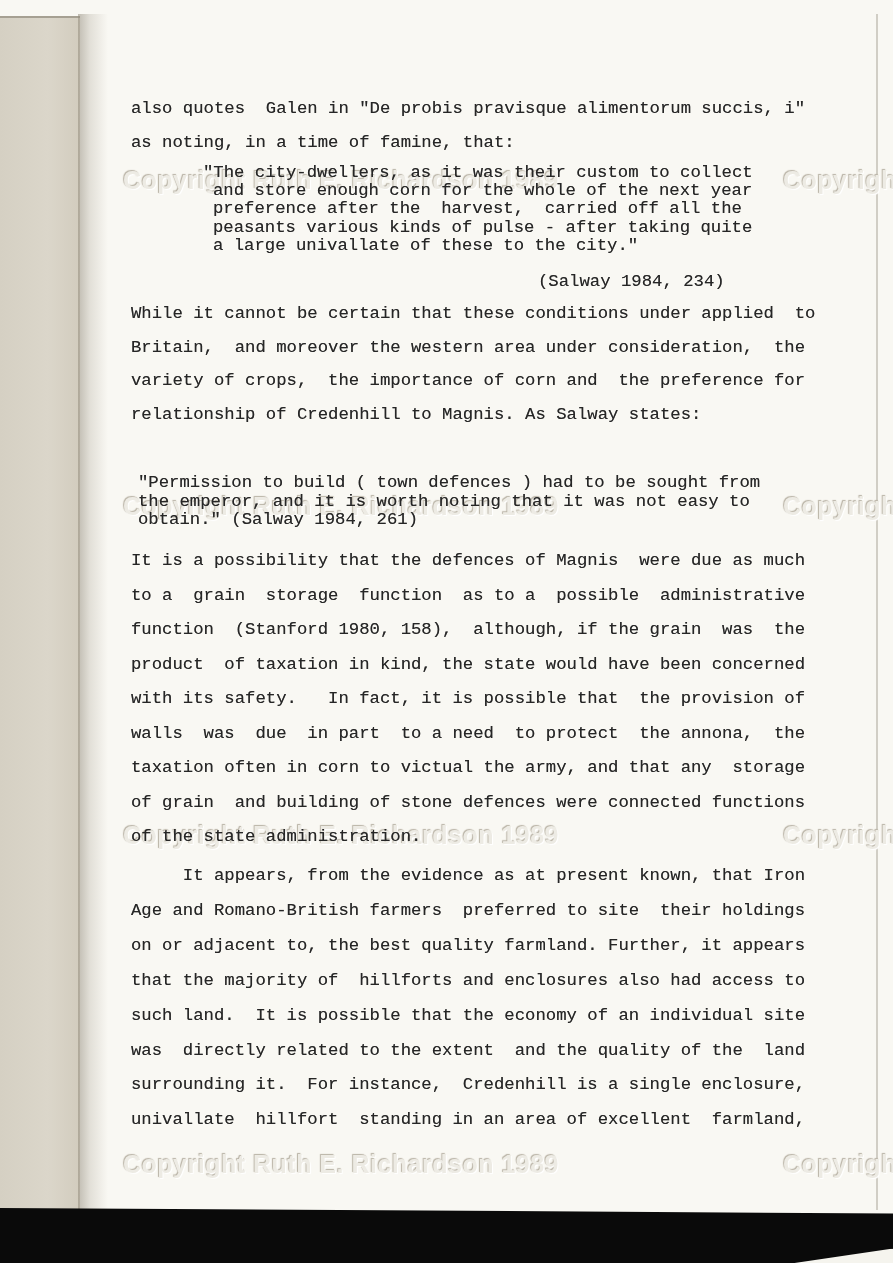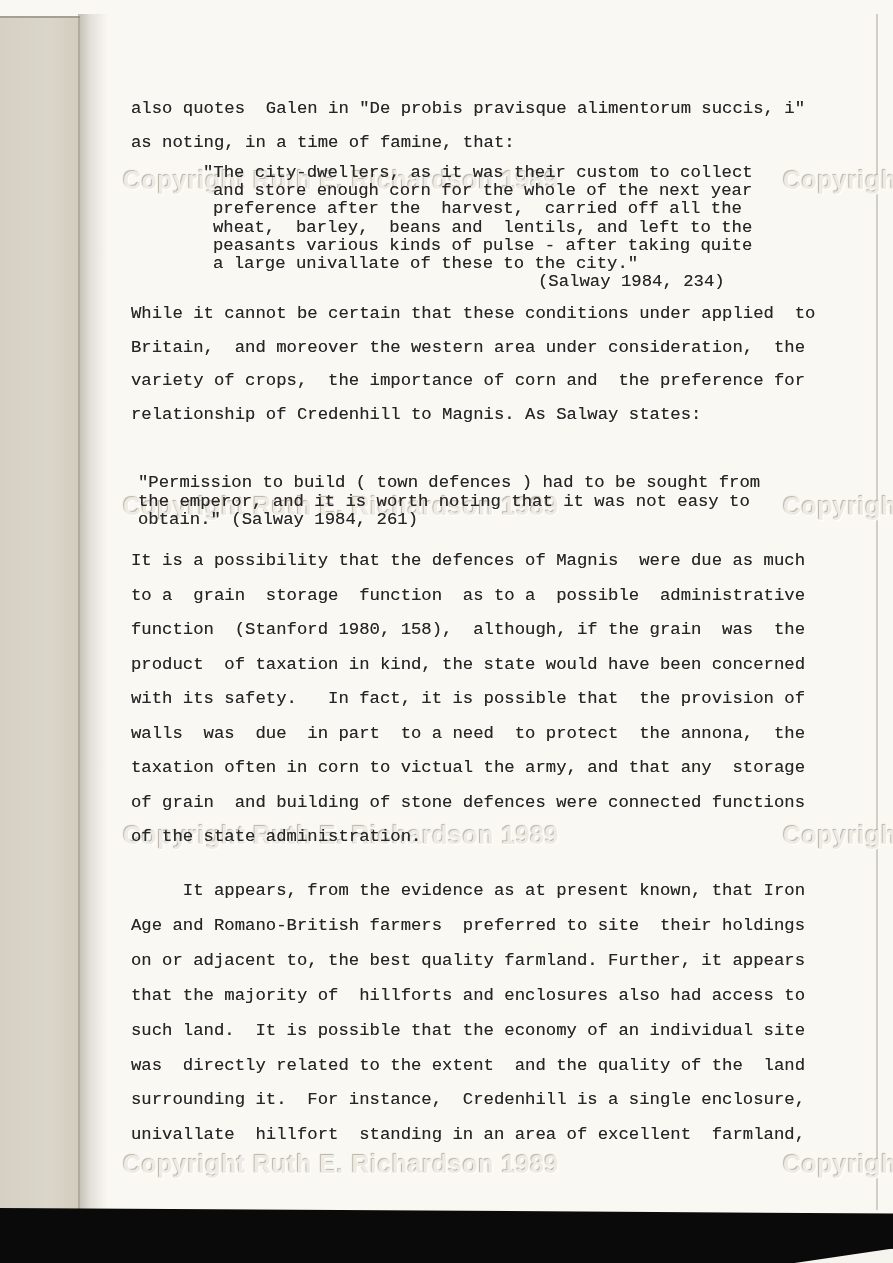--- a/index.html
+++ b/index.html
@@ -46,21 +46,21 @@
     white-space:pre;
     text-shadow:0 0 0.6px rgba(40,40,40,0.55);
   }
   .intro{left:131px;top:92px;line-height:34px;}
   .quote1{left:213px;top:164px;line-height:18.2px;}
   .quote1 div:first-child{text-indent:-10px;}
   .cite1{left:538px;top:272px;}
   .para1{left:131px;top:297px;line-height:33.7px;}
   .quote2{left:138px;top:474px;line-height:18.6px;}
   .para2{left:131px;top:544px;line-height:34.5px;}
-  .para3{left:131px;top:859px;line-height:34.9px;margin-top:15px;}
+  .para3{left:131px;top:859px;line-height:34.9px;}
   .pageno{left:90px;top:1216px;width:790px;text-align:center;}
   
   .bottom-band{
     position:absolute;left:0;top:1208px;width:893px;height:55px;
     background:#0a0a0a;
     transform:skewY(0.35deg);
     transform-origin:left top;
   }
   .corner-wedge{
     position:absolute;right:0;bottom:0;width:130px;height:20px;
@@ -89,21 +89,21 @@
     <span class="wm left">Copyright Ruth E. Richardson 1989</span>
     <span class="wm right">Copyright</span>
   </div>
   <div class="wm-row" style="top:1150px">
     <span class="wm left">Copyright Ruth E. Richardson 1989</span>
     <span class="wm right">Copyright</span>
   </div>
 
   <div class="tw intro"><div>also quotes  Galen in "De probis pravisque alimentorum succis, i"</div><div>as noting, in a time of famine, that:</div></div>
 
-  <div class="tw quote1"><div>"The city-dwellers, as it was their custom to collect</div><div>and store enough corn for the whole of the next year</div><div>preference after the  harvest,  carried off all the</div><div>wheat,  barley,  beans and  lentils, and left to the</div><div>peasants various kinds of pulse - after taking quite</div><div>a large univallate of these to the city."</div></div>
+  <div class="tw quote1"><div>"The city-dwellers, as it was their custom to collect</div><div>and store enough corn for the whole of the next year</div><div>preference after the  harvest,  carried off all the</div><div>peasants various kinds of pulse - after taking quite</div><div>a large univallate of these to the city."</div></div>
   <div class="tw cite1">(Salway 1984, 234)</div>
 
   <div class="tw para1"><div>While it cannot be certain that these conditions under applied  to</div><div>Britain,  and moreover the western area under consideration,  the</div><div>variety of crops,  the importance of corn and  the preference for</div><div>relationship of Credenhill to Magnis. As Salway states:</div></div>
 
   <div class="tw quote2"><div>"Permission to build ( town defences ) had to be sought from</div><div>the emperor, and it is worth noting that it was not easy to</div><div>obtain." (Salway 1984, 261)</div></div>
 
   <div class="tw para2"><div>It is a possibility that the defences of Magnis  were due as much</div><div>to a  grain  storage  function  as to a  possible  administrative</div><div>function  (Stanford 1980, 158),  although, if the grain  was  the</div><div>product  of taxation in kind, the state would have been concerned</div><div>with its safety.   In fact, it is possible that  the provision of</div><div>walls  was  due  in part  to a need  to protect  the annona,  the</div><div>taxation often in corn to victual the army, and that any  storage</div><div>of grain  and building of stone defences were connected functions</div><div>of the state administration.</div></div>
 
   <div class="tw para3"><div>     It appears, from the evidence as at present known, that Iron</div><div>Age and Romano-British farmers  preferred to site  their holdings</div><div>on or adjacent to, the best quality farmland. Further, it appears</div><div>that the majority of  hillforts and enclosures also had access to</div><div>such land.  It is possible that the economy of an individual site</div><div>was  directly related to the extent  and the quality of the  land</div><div>surrounding it.  For instance,  Credenhill is a single enclosure,</div><div>univallate  hillfort  standing in an area of excellent  farmland,</div></div>
 

